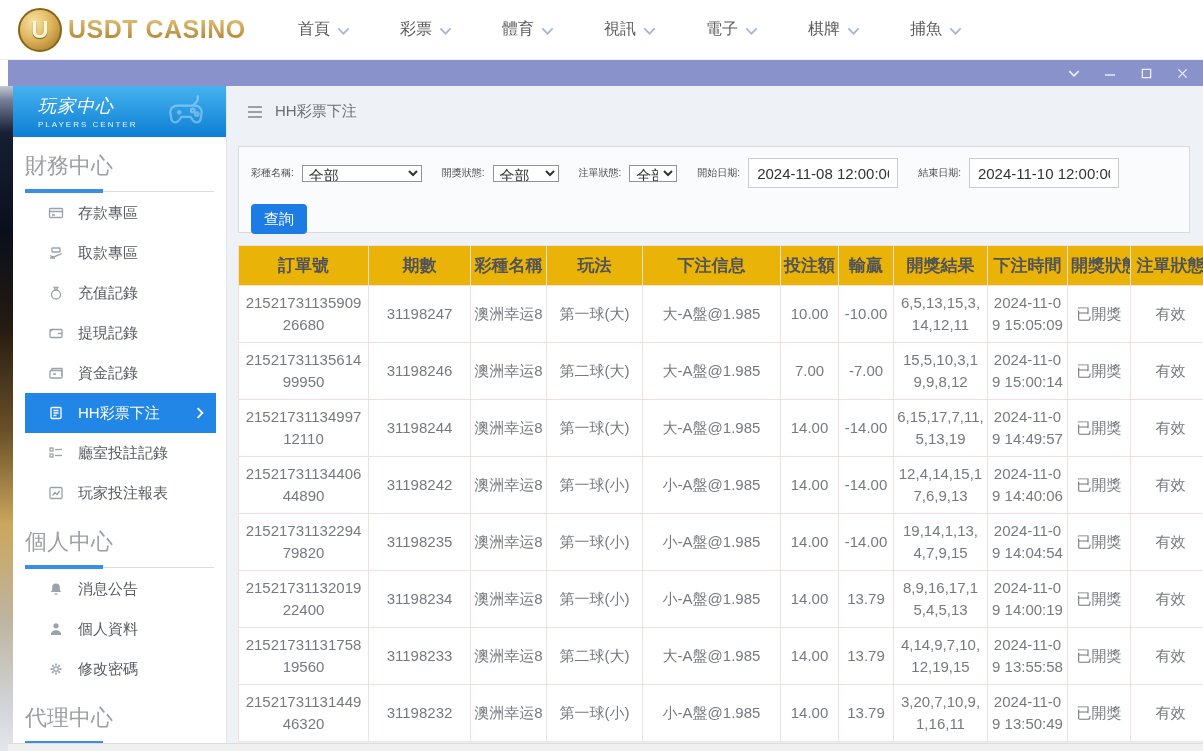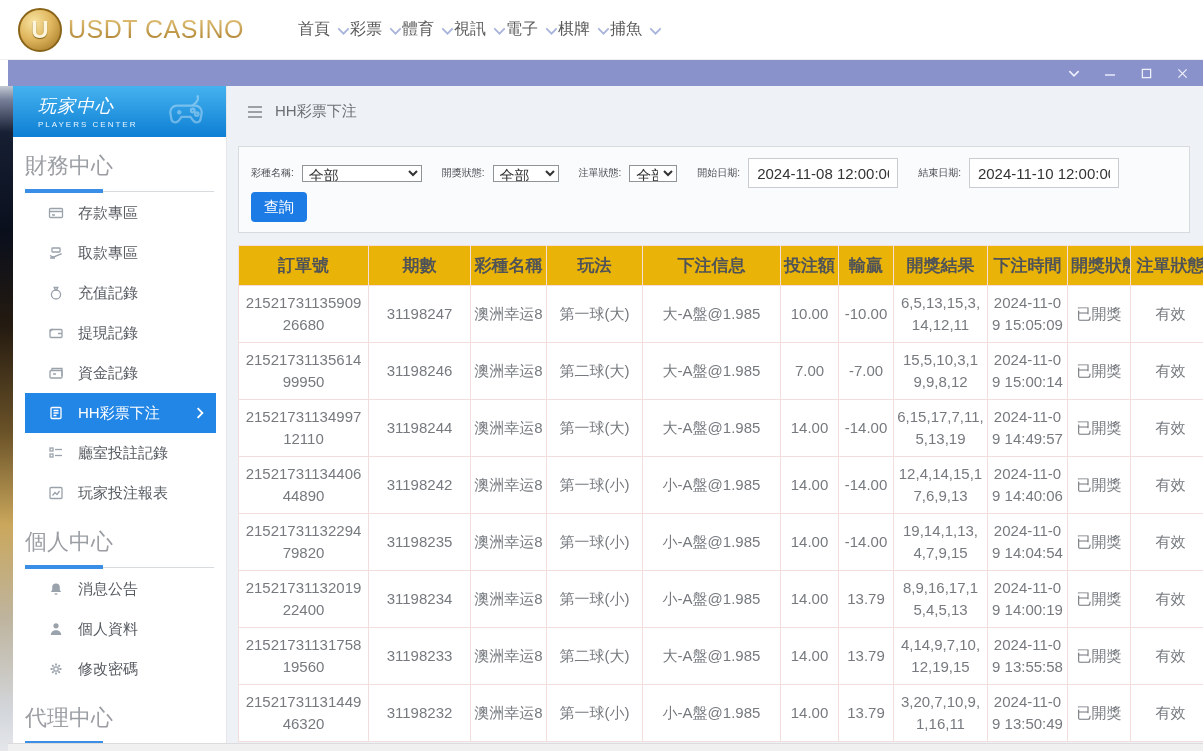--- a/index.html
+++ b/index.html
@@ -8,24 +8,24 @@
   .stage { position:relative; width:1203px; height:751px; overflow:hidden; }
 
   
   .topnav { position:absolute; left:0; top:0; width:1203px; height:60px; background:#fff;
     display:flex; align-items:center; border-bottom:1px solid #f0f0f0; }
   .brand { display:flex; align-items:center; margin-left:18px; width:250px; }
   .brand-coin { width:44px; height:44px; border-radius:50%;
     background:radial-gradient(circle at 35% 30%, #f7e3a1 0%, #e0b75f 45%, #9c6f1e 100%);
     border:2px solid #8a6418; display:flex; align-items:center; justify-content:center; }
   .brand-coin span { font-size:24px; font-weight:bold; color:#fdf6dd; text-shadow:0 1px 1px #7a5a12; }
-  .brand-text { margin-left:6px; font-size:25px; font-weight:normal; letter-spacing:0.5px;
+  .brand-text { margin-left:6px; font-size:25px; font-weight:bold; letter-spacing:0.5px;
     background:linear-gradient(180deg,var(--gold-a),var(--gold-b));
     -webkit-background-clip:text; background-clip:text; color:transparent; }
-  .navmenu { display:flex; margin-left:30px; }
+  .navmenu { display:flex; gap:50px; margin-left:30px; }
   .nav-item { display:flex; align-items:center; gap:7px; font-size:16px; color:#5a5a5a; cursor:pointer; }
   .nav-item svg { stroke:#a9b4dc; }
 
   
   .bg-strip { position:absolute; left:0; top:86px; width:13px; height:665px;
     background:linear-gradient(180deg,#c3c9d3 0%,#78819a 2%,#161f33 7%,#0a0f1c 22%,
       #241a10 36%,#6a5228 52%,#caa75c 66%,#beb49e 80%,#d3d6db 94%,#e4e6ea 100%); }
 
   
   .titlebar { position:absolute; left:8px; top:60px; width:1195px; height:26px;
@@ -67,21 +67,21 @@
   .filter-row { display:flex; align-items:center; gap:8px; }
   .f-label { font-size:10px; color:#4a4d52; white-space:nowrap; }
   select.f-select { height:17px; border:1px solid #8f9499; background:#fff; color:#333;
     font-size:15px; padding:0 2px; font-family:inherit; }
   .sel-lottery { width:120px; }
   .sel-draw { width:66px; }
   .sel-order { width:48px; }
   input.f-date { height:30px; border:1px solid #c9ccd0; background:#fff; color:#333;
     font-size:15px; padding:0 8px; width:150px; font-family:inherit; }
   .gap { width:4px; }
-  .search-btn { margin-top:4px; width:56px; height:30px; background:var(--btn);
+  .search-btn { margin-top:16px; width:56px; height:30px; background:var(--btn);
     color:#fff; font-size:15px; border:none; border-radius:4px; cursor:pointer; font-family:inherit;text-align:center; }
 
   .table-wrap { position:absolute; left:11px; top:159px; width:972px; }
   table.bets { border-collapse:collapse; table-layout:fixed; width:972px; background:#fff; }
   table.bets th, table.bets td { border:1px solid var(--tbl-border); text-align:center;
     vertical-align:middle; padding:2px 3px; word-break:break-all; }
   table.bets th { height:40px; background:#eab308; color:#4f5357; font-size:17px;
     font-weight:bold; white-space:nowrap; overflow:hidden;font-family:Liberation Serif, serif; }
   table.bets td { height:57px; color:#767a7f; font-size:15px; line-height:1.45; }
 

